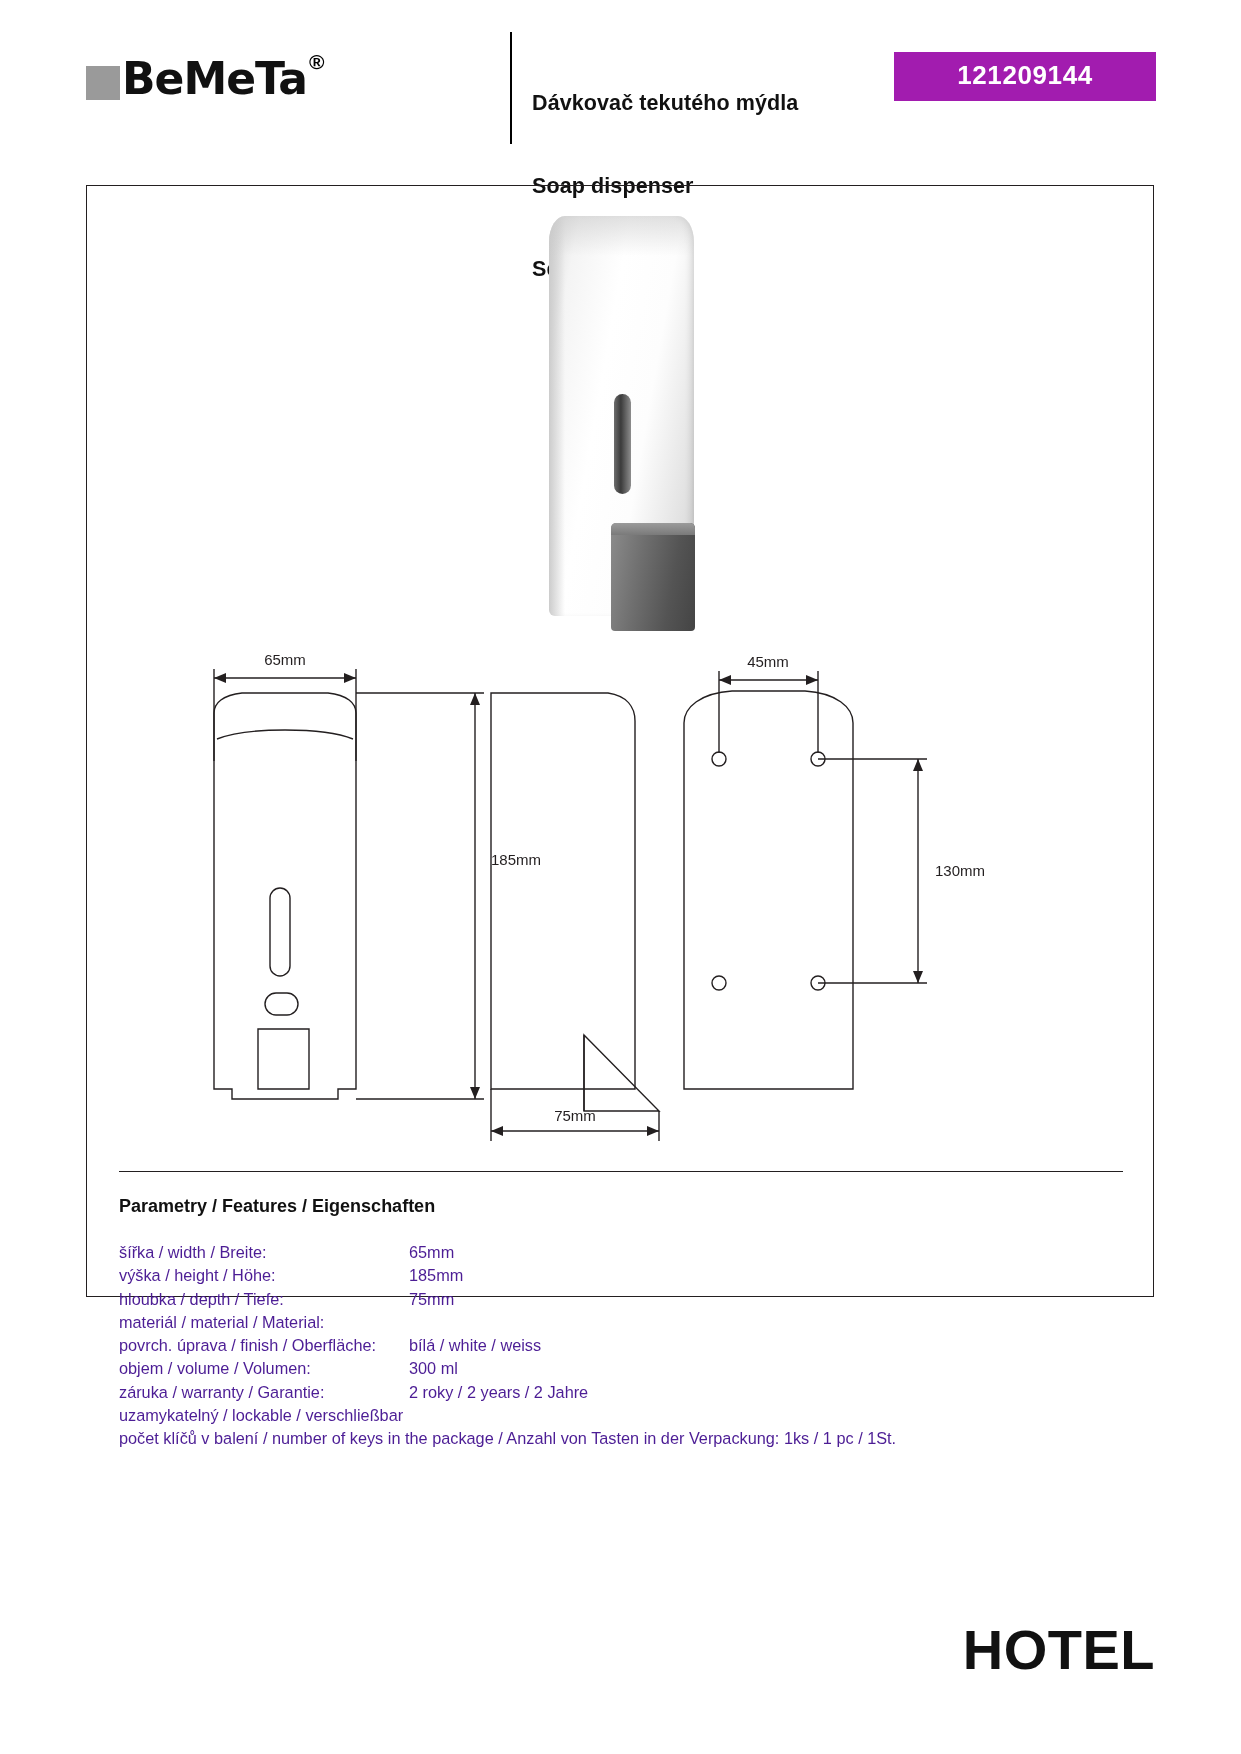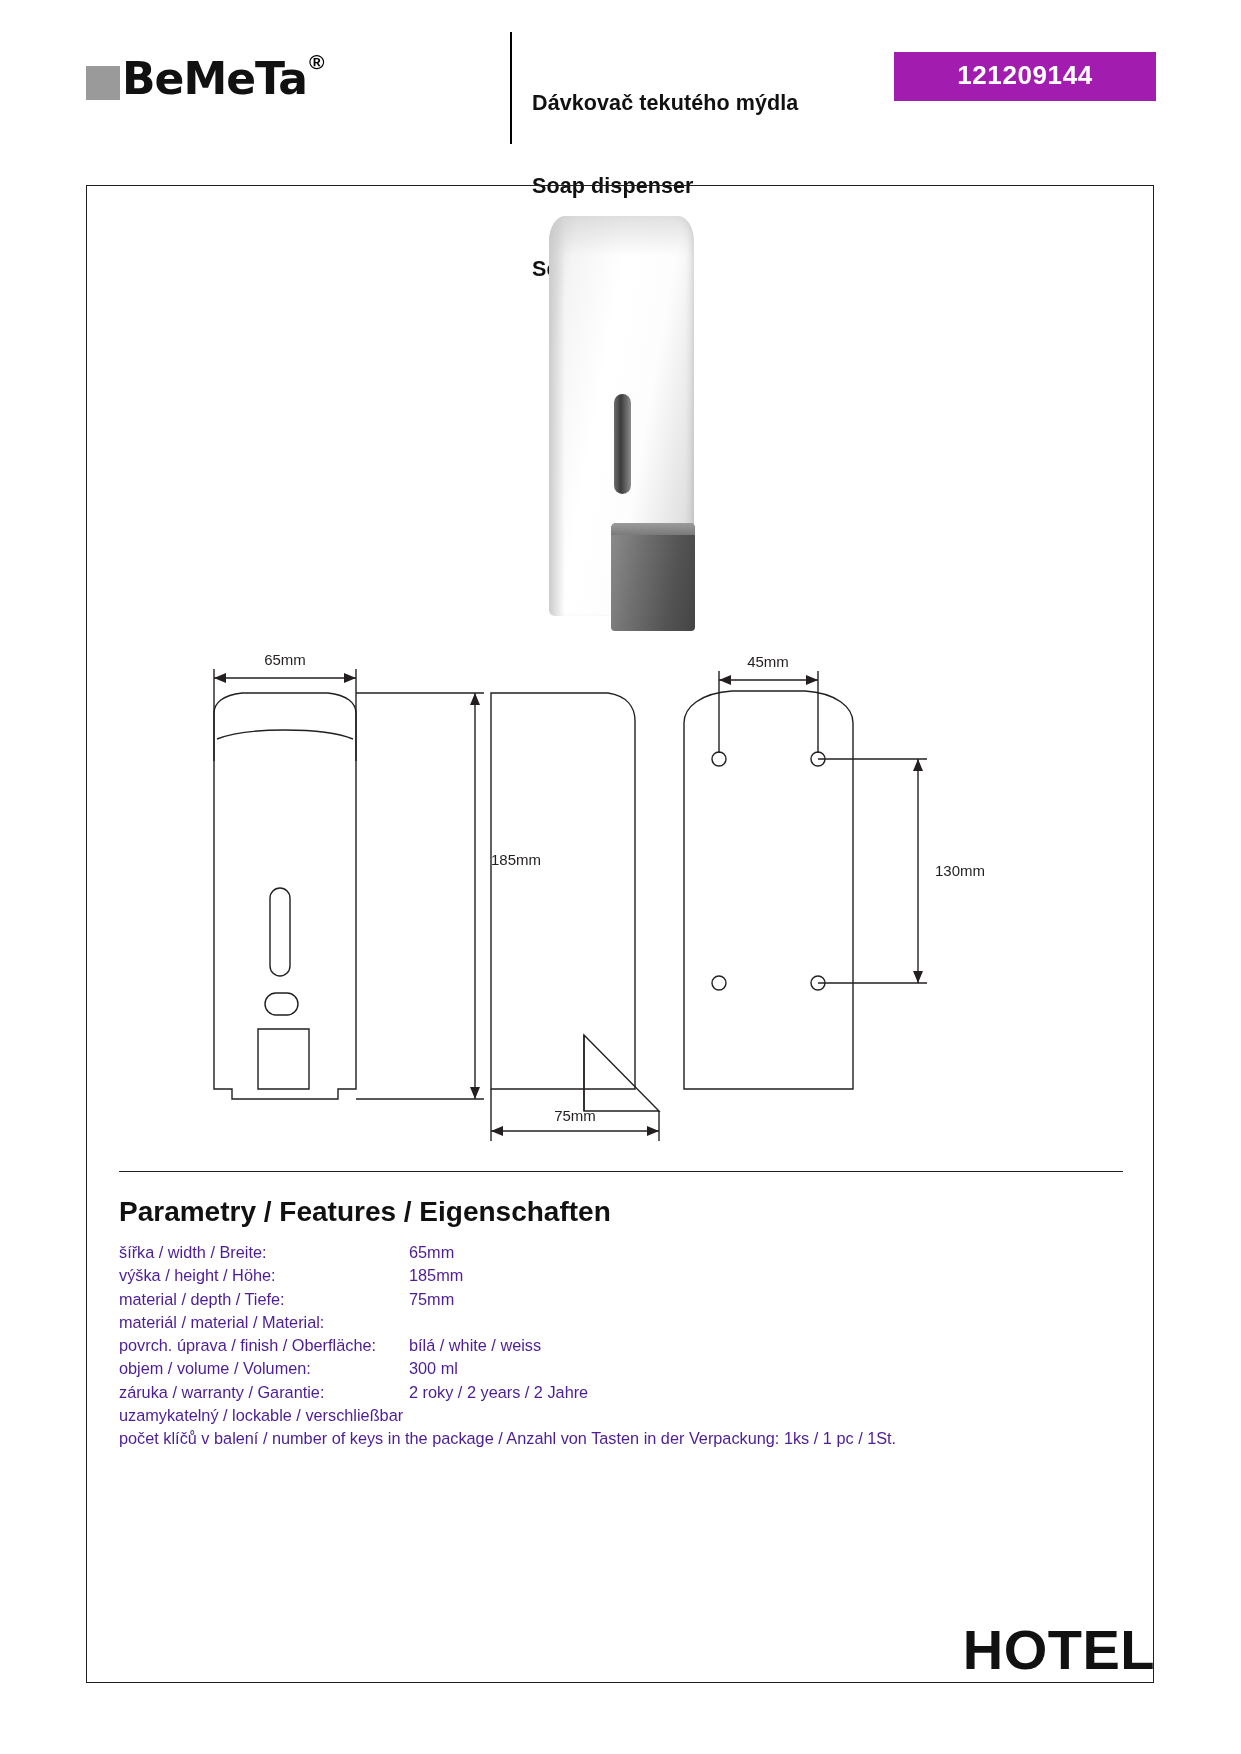--- a/index.html
+++ b/index.html
@@ -87,21 +87,21 @@
     min-width: 210px;
     text-align: center;
   }
 
   
   .frame {
     position: absolute;
     left: 86px;
     top: 185px;
     width: 1068px;
-    height: 1498px;
+    height: 1112px;
     border: 1px solid #231f20;
     box-sizing: border-box;
   }
 
   
   .photo {
     position: absolute;
     left: 420px;
     top: 30px;
     width: 210px;
@@ -179,21 +179,21 @@
     left: 32px;
     top: 985px;
     width: 1004px;
     height: 1px;
     background: #231f20;
   }
   .feat-title {
     position: absolute;
     left: 32px;
     top: 1010px;
-    font-size: 28px;
+    font-size: 18px;
     font-weight: bold;
     color: #111;
   }
   .feat-list {
     position: absolute;
     left: 32px;
     top: 1055px;
     font-size: 16.3px;
     line-height: 23.3px;
     color: #4c1d95;
@@ -325,21 +325,21 @@
   <div class="feat-list">
     <div class="feat-row">
       <span class="feat-label">šířka / width / Breite:</span>
       <span class="feat-value">65mm</span>
     </div>
     <div class="feat-row">
       <span class="feat-label">výška / height / Höhe:</span>
       <span class="feat-value">185mm</span>
     </div>
     <div class="feat-row">
-      <span class="feat-label">material / depth / Tiefe:</span>
+      <span class="feat-label">hloubka / depth / Tiefe:</span>
       <span class="feat-value">75mm</span>
     </div>
     <div class="feat-row">
       <span class="feat-label">materiál / material / Material:</span>
     </div>
     <div class="feat-row">
       <span class="feat-label">povrch. úprava / finish / Oberfläche:</span>
       <span class="feat-value">bílá / white / weiss</span>
     </div>
     <div class="feat-row">

